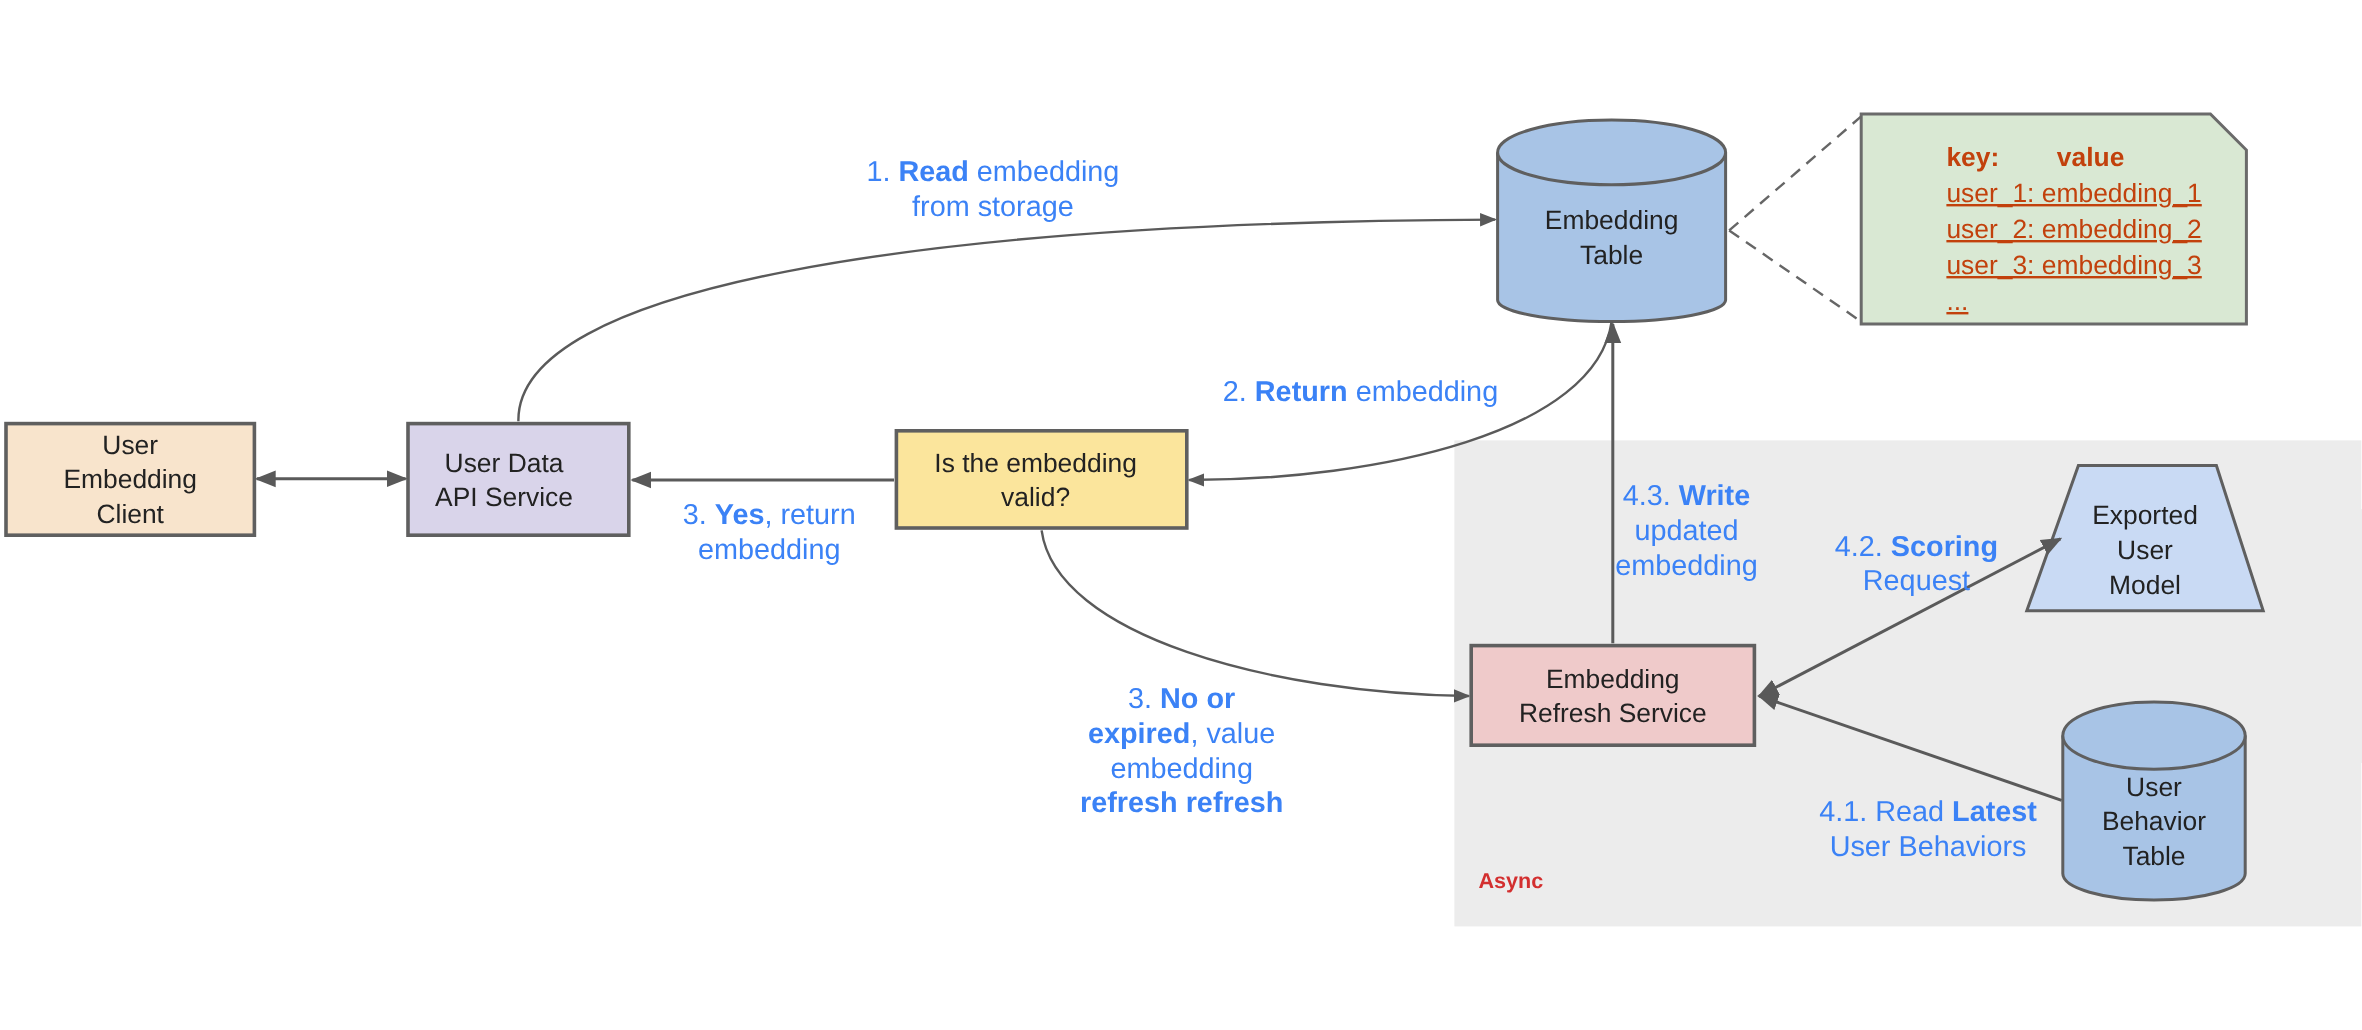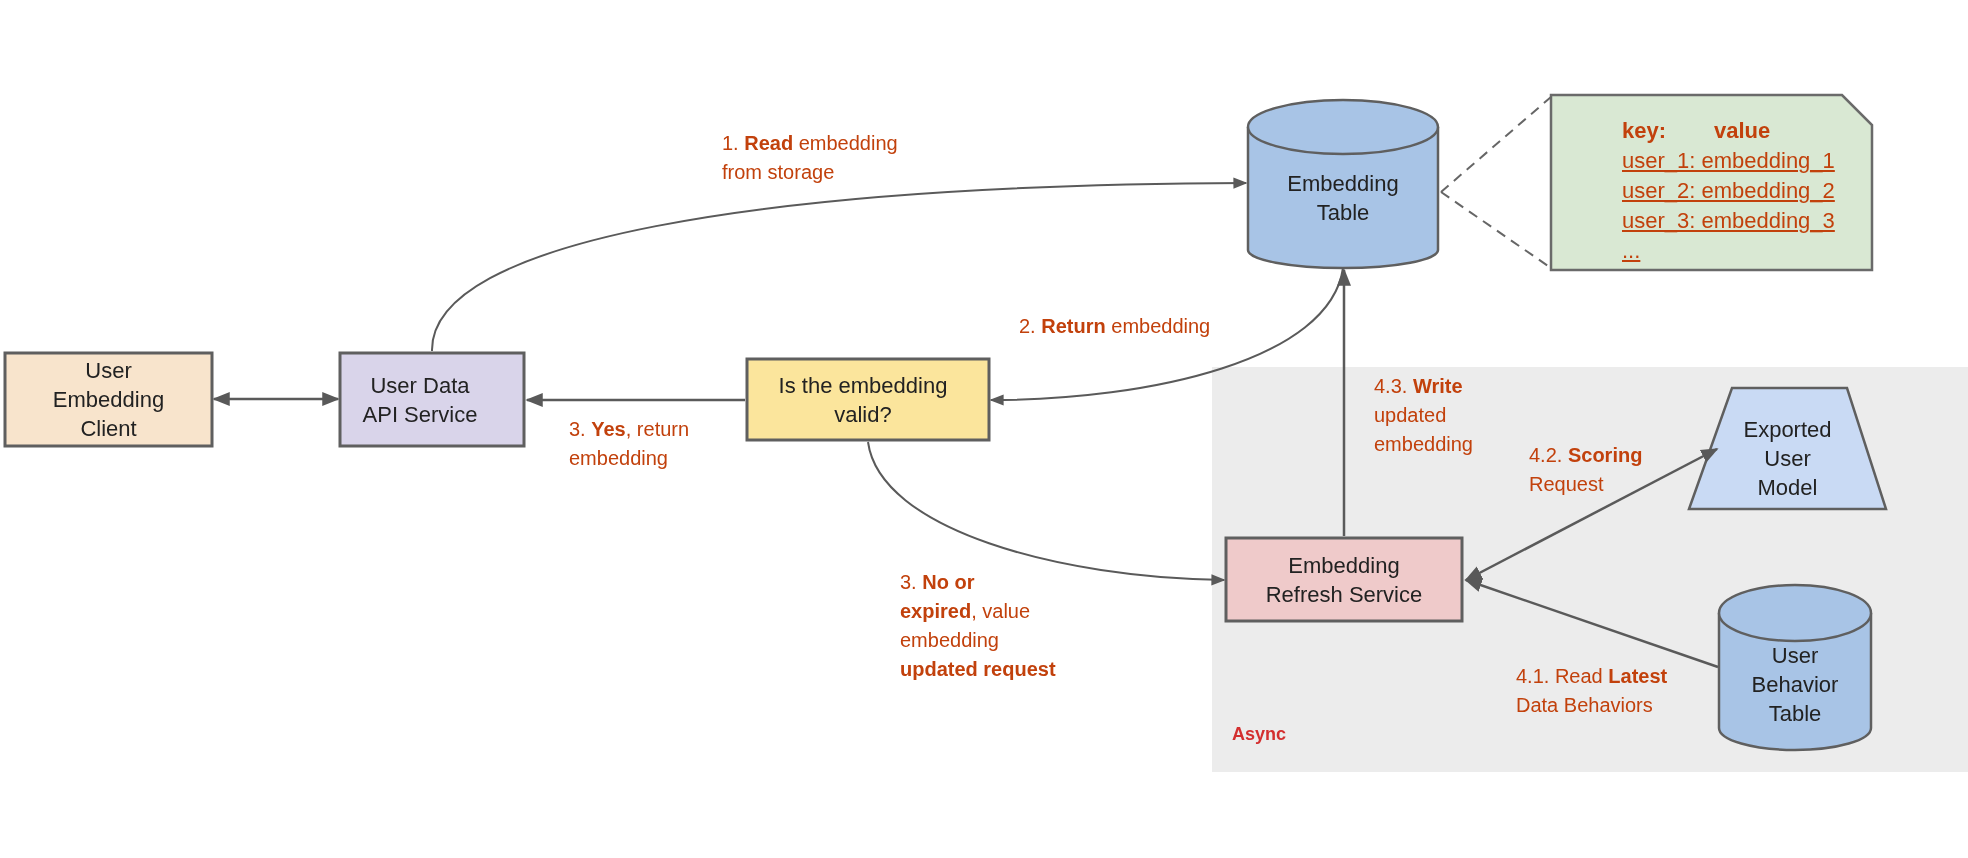--- a/index.html
+++ b/index.html
@@ -1,19 +1,19 @@
 <!DOCTYPE html>
 <html><head>
 <meta charset="utf-8">
 <style>
   html, body { margin: 0; padding: 0; background: #ffffff; }
   body { width: 1968px; height: 858px; position: relative; overflow: hidden;
          font-family: "Liberation Sans", sans-serif; color: #202020; }
   svg { position: absolute; left: 0; top: 0; }
-  .lbl { position: absolute; font-size: 20px; line-height: 29px; white-space: nowrap; color: #c2410c; }
+  .lbl { position: absolute; font-size: 24px; line-height: 29px; text-align: center; white-space: nowrap; color: #3b82f6; }
   .lbl b { font-weight: bold; }
   .node-text { position: absolute; display: flex; align-items: center; justify-content: center;
                text-align: center; font-size: 22px; line-height: 29px; color: #222; white-space: pre-line; }
   .kv { position: absolute; left: 1622px; top: 116px; font-size: 22px; line-height: 30px; color: #c2410c; text-decoration: underline; }
   .kv .hdr { font-weight: bold; }
   .kv .hdr span { display: inline-block; }
   .async { position: absolute; left: 1232px; top: 724px; font-size: 18px; font-weight: bold; color: #d32f2f; }
 </style>
 </head>
 <body>
@@ -100,32 +100,32 @@
 
 <div class="lbl" style="left:569px;top:415px;">
   <div><span>3.</span> <b>Yes</b><span>, return</span></div>
   <div>embedding</div>
 </div>
 
 <div class="lbl" style="left:900px;top:568px;">
   <div><span>3.</span> <b>No or</b></div>
   <div><b>expired</b><span>, value</span></div>
   <div>embedding</div>
-  <div><b>updated request</b></div>
+  <div><b>refresh refresh</b></div>
 </div>
 
-<div class="lbl" style="left:1346px;top:372px;padding-left:28px;">
+<div class="lbl" style="left:1346px;top:399px;">
   <div><span>4.3.</span> <b>Write</b></div>
   <div>updated</div>
   <div>embedding</div>
 </div>
 
 <div class="lbl" style="left:1496px;top:441px;margin-left:33px;">
   <div><span>4.2.</span> <b>Scoring</b></div>
   <div>Request</div>
 </div>
 
 <div class="lbl" style="left:1481px;top:662px;margin-left:35px;">
   <div><span>4.1. Read </span><b>Latest</b></div>
-  <div>Data Behaviors</div>
+  <div>User Behaviors</div>
 </div>
 
 <div class="async">Async</div>
 
 </body></html>

